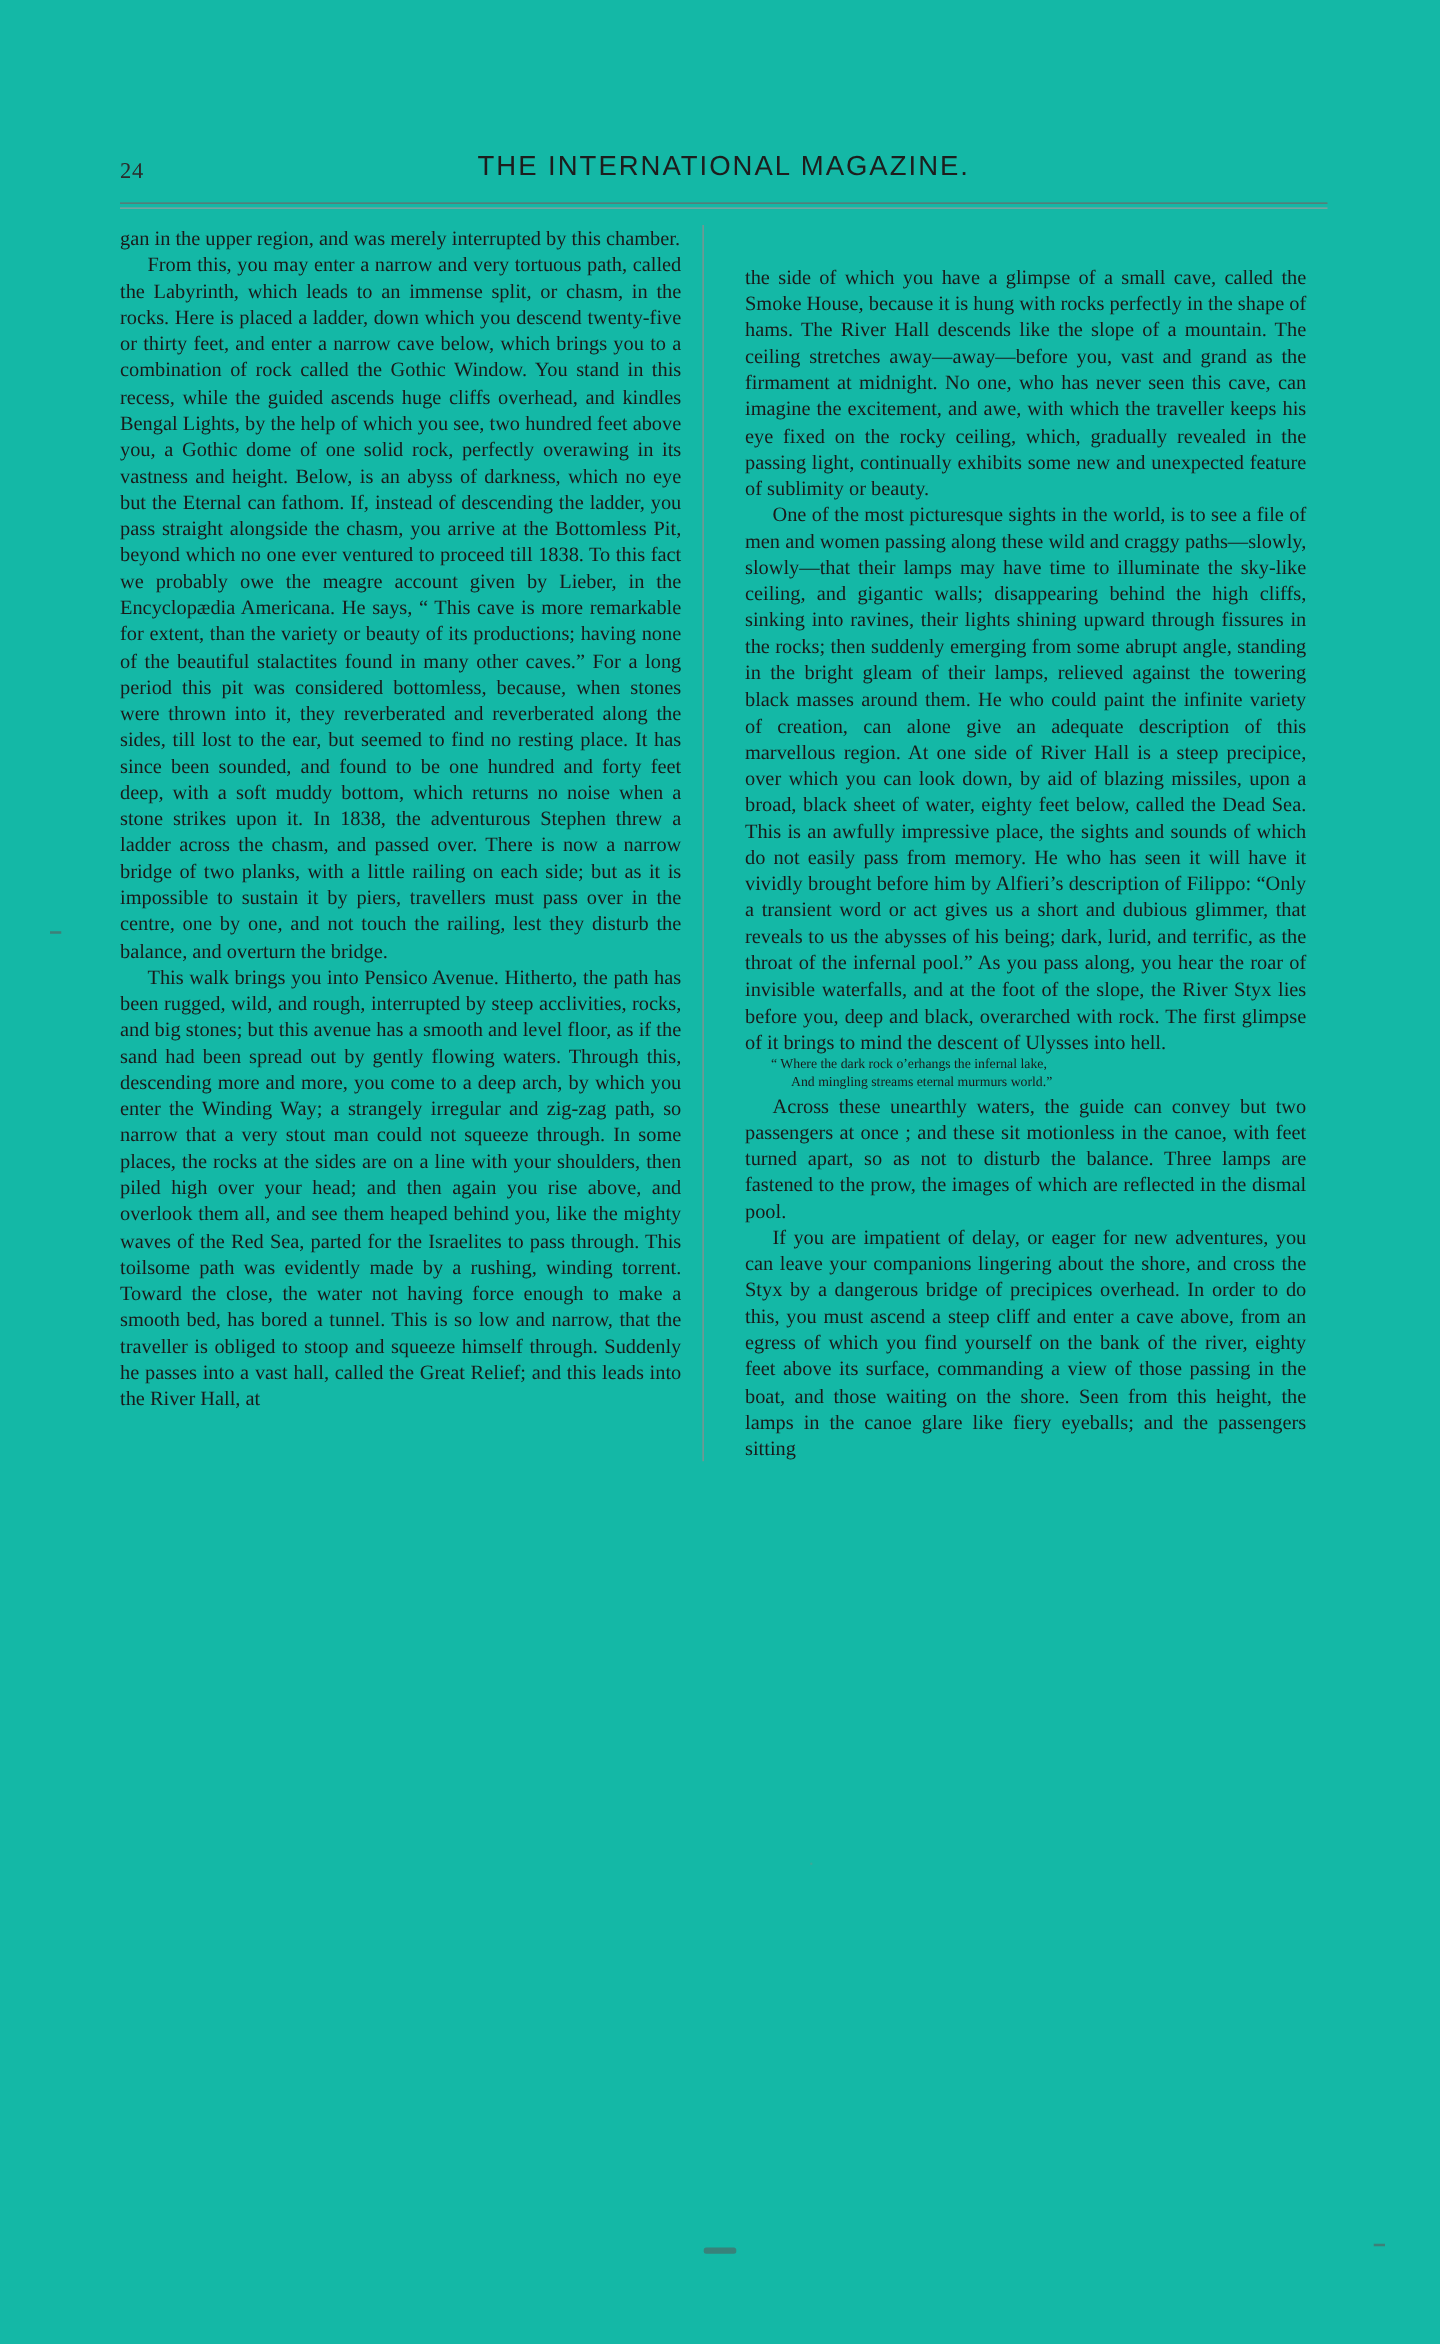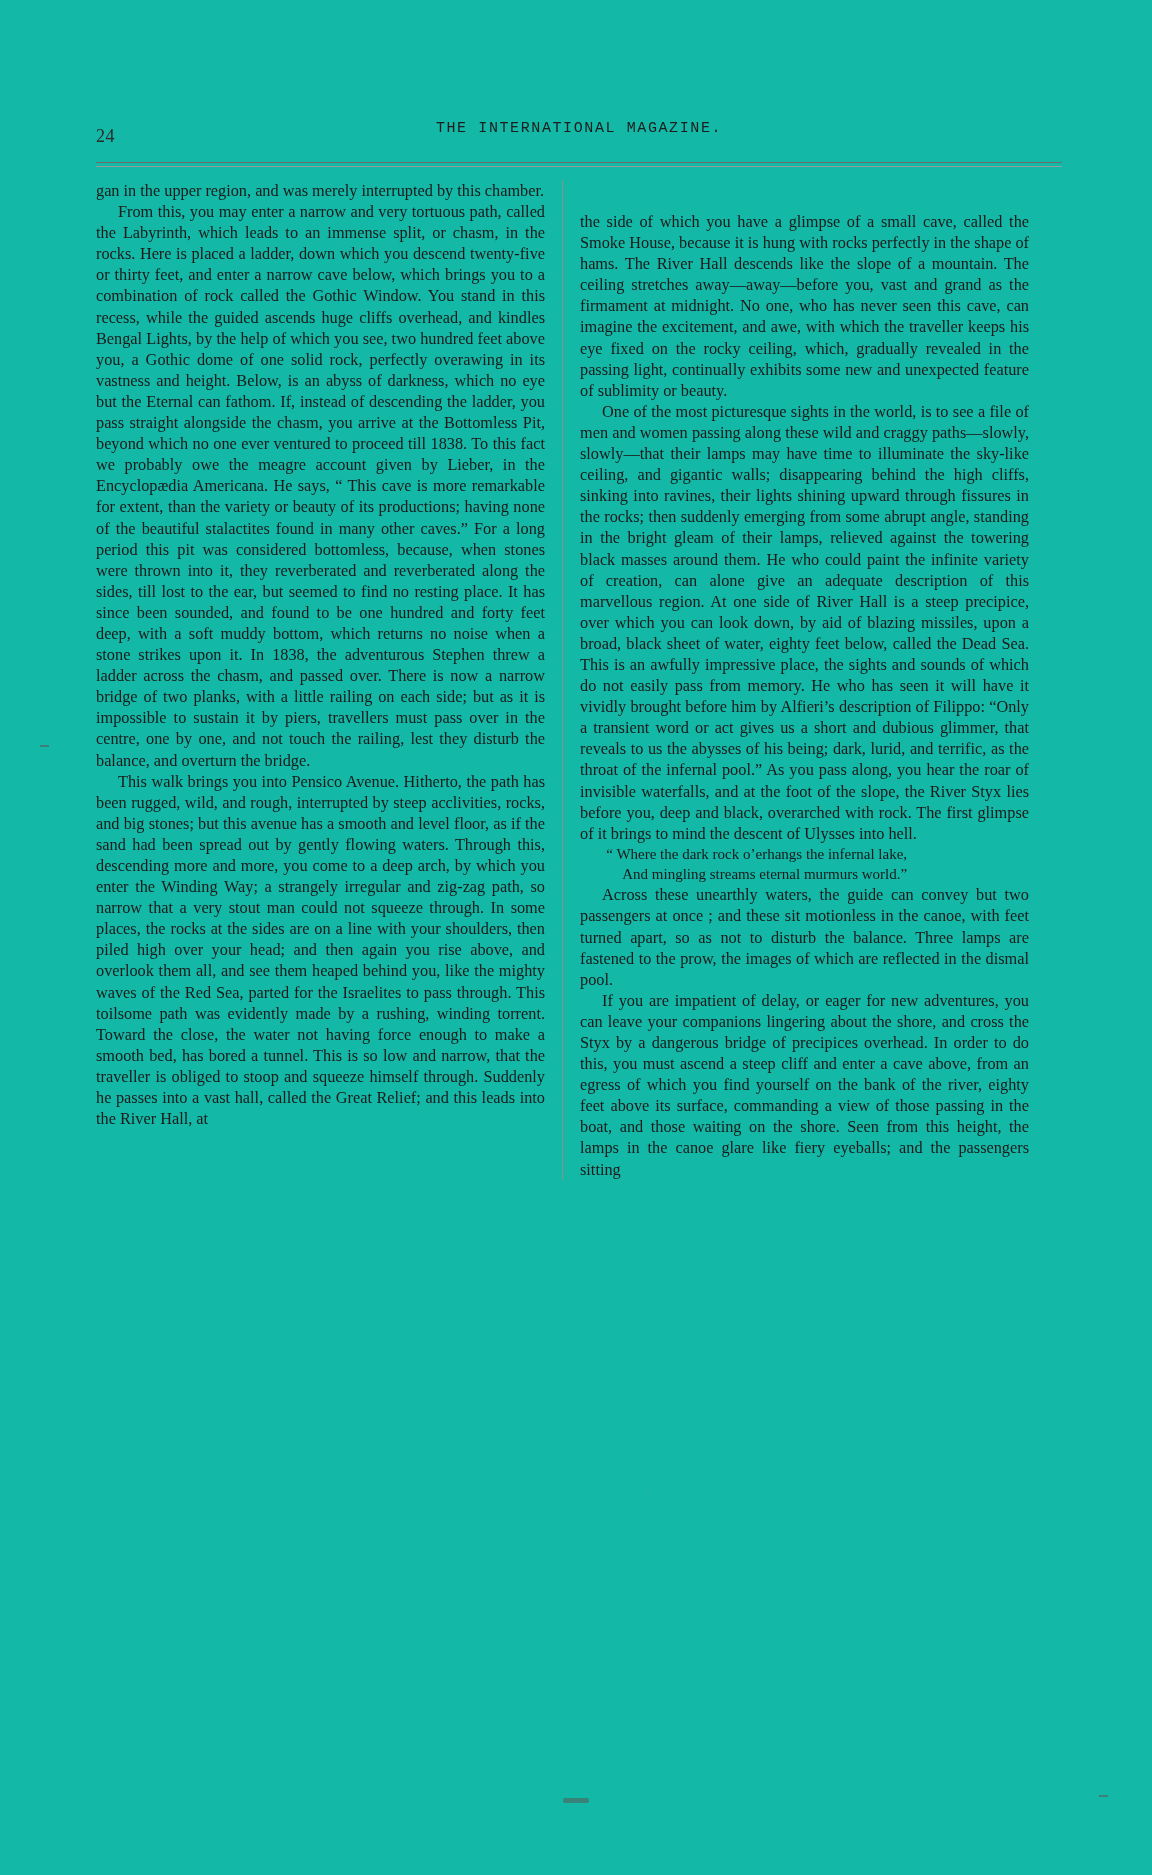--- a/index.html
+++ b/index.html
@@ -41,41 +41,41 @@
     font-family: "Liberation Serif", serif;
     color: #2b2b2b;
     letter-spacing: 0.5px;
   }
   .running-title {
     position: absolute;
     left: 0;
     right: 0;
     top: 0;
     text-align: center;
-    font-size: 15px;
+    font-size: 22px;
     letter-spacing: 1.6px;
     color: #1d1d1d;
-    font-family: Liberation Mono, monospace;
+    font-family: Liberation Sans, sans-serif;
   }
   .rule {
     position: absolute;
     left: 0;
     width: 966px;
     top: 42px;
     border-top: 1px solid #6b6b6b;
   }
   .rule.double {
     top: 46px;
     border-top: 1px solid #9a9a9a;
   }
   .columns {
     position: relative;
     margin-top: 26px;
     display: flex;
-    gap: 0px;
+    gap: 16px;
   }
   .col {
     width: 449px;
     font-size: 16.3px;
     line-height: 1.295;
     text-align: justify;
     text-justify: inter-word;
     hyphens: none;
   }
   .col.left {
@@ -88,21 +88,21 @@
   }
   .col p {
     margin: 0;
     text-indent: 1.35em;
   }
   .col p.noindent {
     text-indent: 0;
   }
   .verse {
     margin: 7px 0 6px 0;
-    font-size: 15px;
+    font-size: 11px;
     line-height: 1.35;
     text-indent: 0;
     text-align: left;
     padding-left: 6px;
   }
   .verse .l2 { display: block; padding-left: 16px; }
   .bottom-mark {
     position: absolute;
     left: 50%;
     transform: translateX(-50%);

